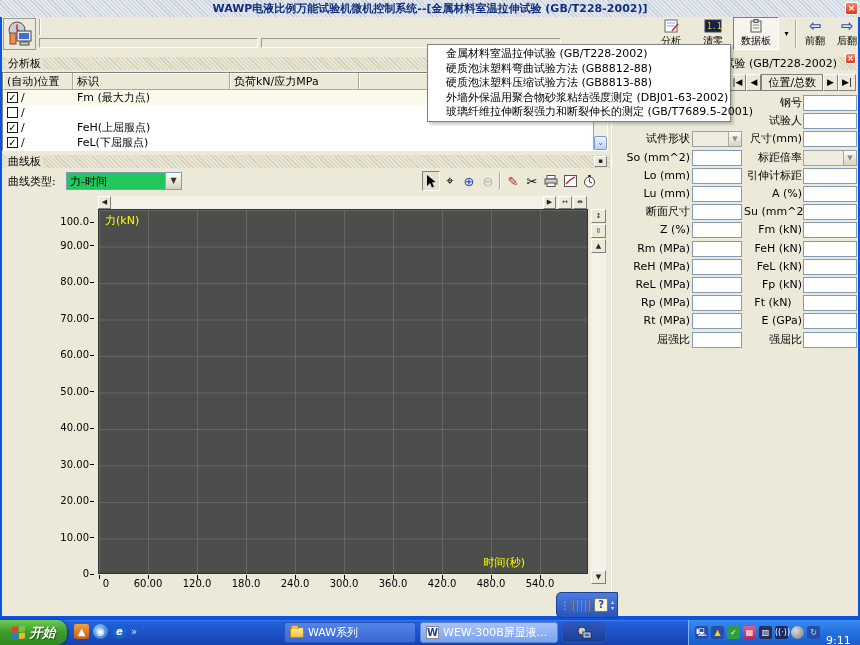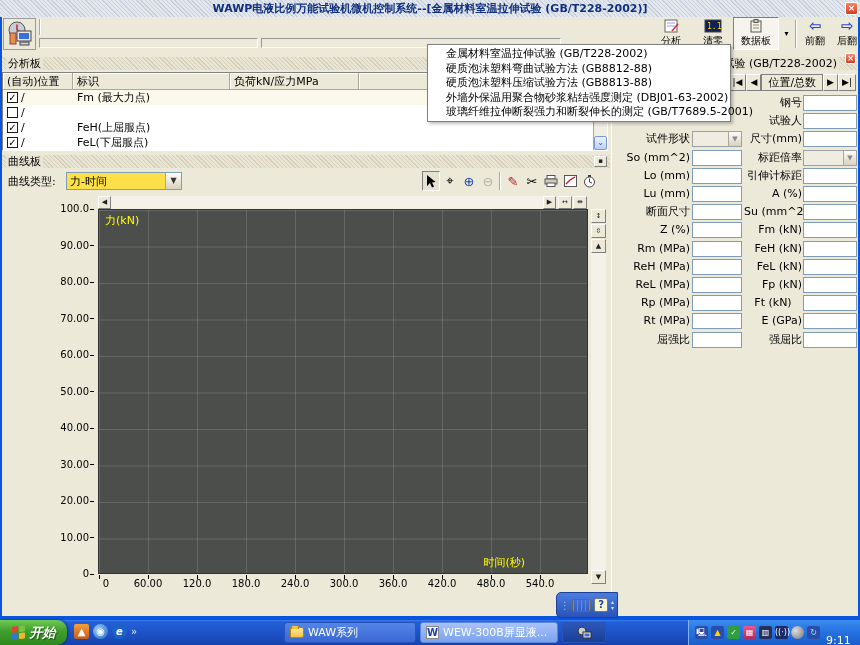--- a/index.html
+++ b/index.html
@@ -55,21 +55,21 @@
   .arow.hl { background:#fbf9ec; }
   .arow .c { padding:0 4px; font-size:11px; line-height:15px; white-space:nowrap; overflow:hidden; display:flex; align-items:center; gap:3px; }
   .cb { width:11px; height:11px; border:1px solid #1a1a1a; background:#fff; font-size:10px; line-height:9px; text-align:center; font-weight:bold; flex:0 0 auto; }
   .w1{width:70px;} .w2{width:157px;} .w3{width:129px;} .w4{width:234px;}
   .ascroll { position:absolute; right:0; top:17px; width:14px; height:60px; background:#f1efe2; border-left:1px solid #aca899; }
   .ascroll .dn { position:absolute; left:0; bottom:0; width:13px; height:14px;
     background:linear-gradient(#eef3fd,#bcd0f5); border:1px solid #7a98df; border-radius:2px;
     color:#4d6185; font-size:8px; line-height:12px; text-align:center; }
 
   
-  .combo { position:absolute; height:18px; background:#fde047; border:1px solid #7f9db9; display:flex; align-items:center; }
+  .combo { position:absolute; height:18px; background:#22c55e; border:1px solid #7f9db9; display:flex; align-items:center; }
   .combo .val { flex:1; padding-left:3px; font-size:11px; white-space:nowrap; overflow:hidden; }
   .combo .drop { width:16px; height:16px; background:linear-gradient(#fdfdfb,#d8d2bd); border-left:1px solid #aca899; font-size:8px; text-align:center; line-height:16px; color:#333; }
 
   .ctool { position:absolute; top:171px; height:20px; width:18px; display:flex; align-items:center; justify-content:center; font-size:13px; }
   .ctool.sel { border:1px solid; border-color:#808080 #fff #fff #808080; background:#e6e2d2; }
   .ctool.disabled { color:#b5b1a2; }
   .csep { position:absolute; top:172px; width:2px; height:18px; border-left:1px solid #aca899; border-right:1px solid #fff; }
 
   
   .sbtn { position:absolute; background:#ece9d8; border:1px solid; border-color:#fff #808080 #808080 #fff; font-size:7px; text-align:center; color:#222; }
@@ -320,21 +320,21 @@
   <div class="strack" style="left:111px; top:196px; width:432px; height:13px;"></div>
   <div class="sbtn" style="left:543px; top:196px; width:13px; height:13px; line-height:11px;">▶</div>
   <div class="sbtn" style="left:558px; top:196px; width:14px; height:13px; line-height:11px;">↔</div>
   <div class="sbtn" style="left:573px; top:196px; width:14px; height:13px; line-height:11px;">⇼</div>
 
   <div class="plot">
     <span class="axis-ylab" style="left:6px; top:3px;">力(kN)</span>
     <span class="axis-ylab" style="right:62px; bottom:3px;">时间(秒)</span>
   </div>
 
-  <div class="ytick" style="top:203px;">100.0</div>
+  <div class="ytick" style="top:216px;">100.0</div>
   <div class="ytick" style="top:239.5px;">90.00</div>
   <div class="ytick" style="top:276px;">80.00</div>
   <div class="ytick" style="top:312.5px;">70.00</div>
   <div class="ytick" style="top:349px;">60.00</div>
   <div class="ytick" style="top:385.5px;">50.00</div>
   <div class="ytick" style="top:422px;">40.00</div>
   <div class="ytick" style="top:458.5px;">30.00</div>
   <div class="ytick" style="top:495px;">20.00</div>
   <div class="ytick" style="top:531.5px;">10.00</div>
   <div class="ytick" style="top:568px;">0</div>

